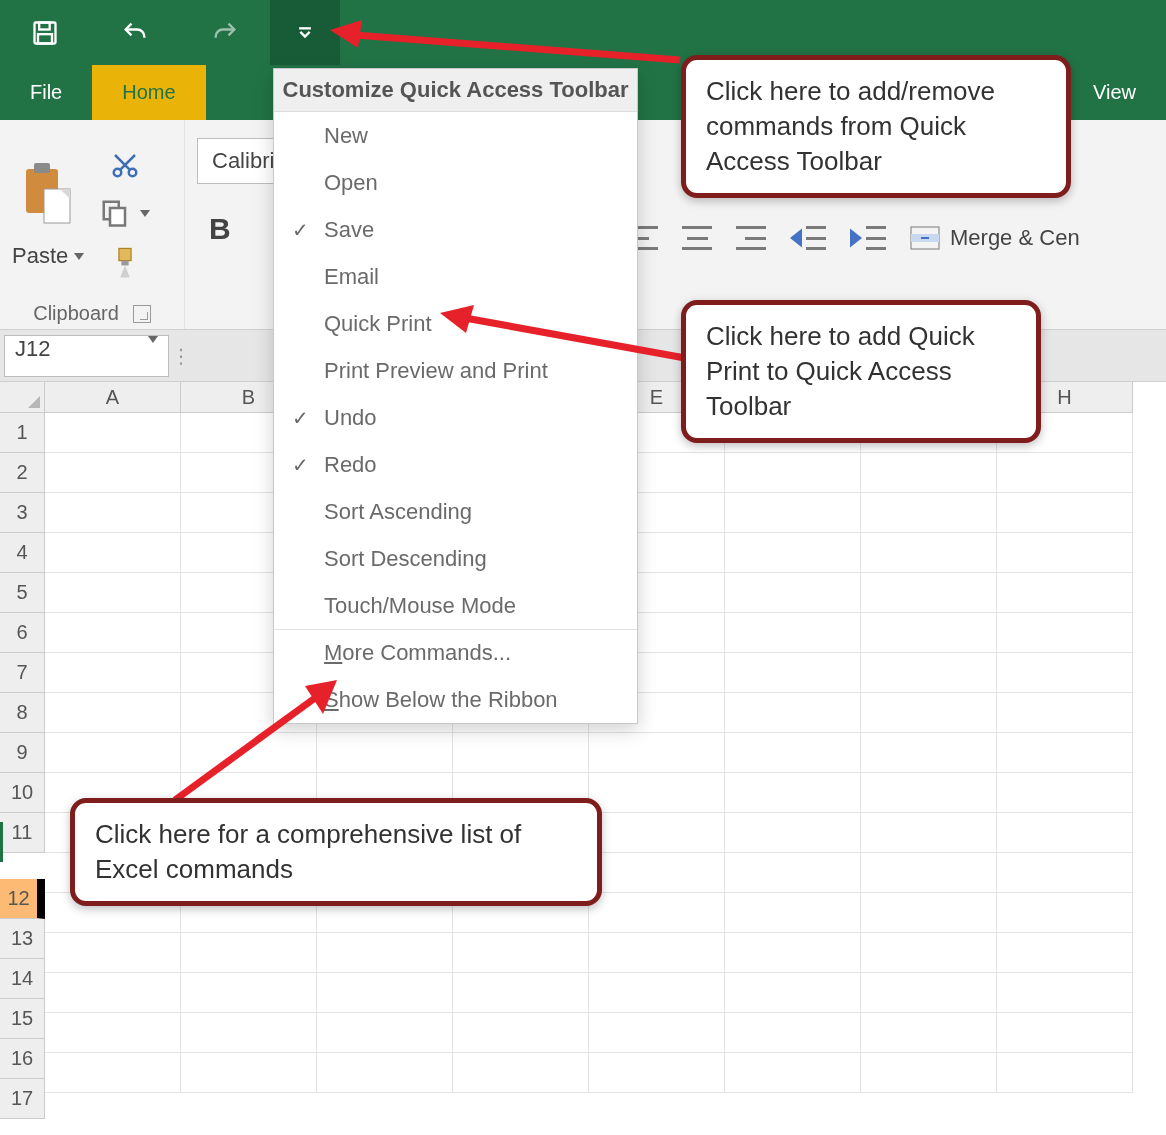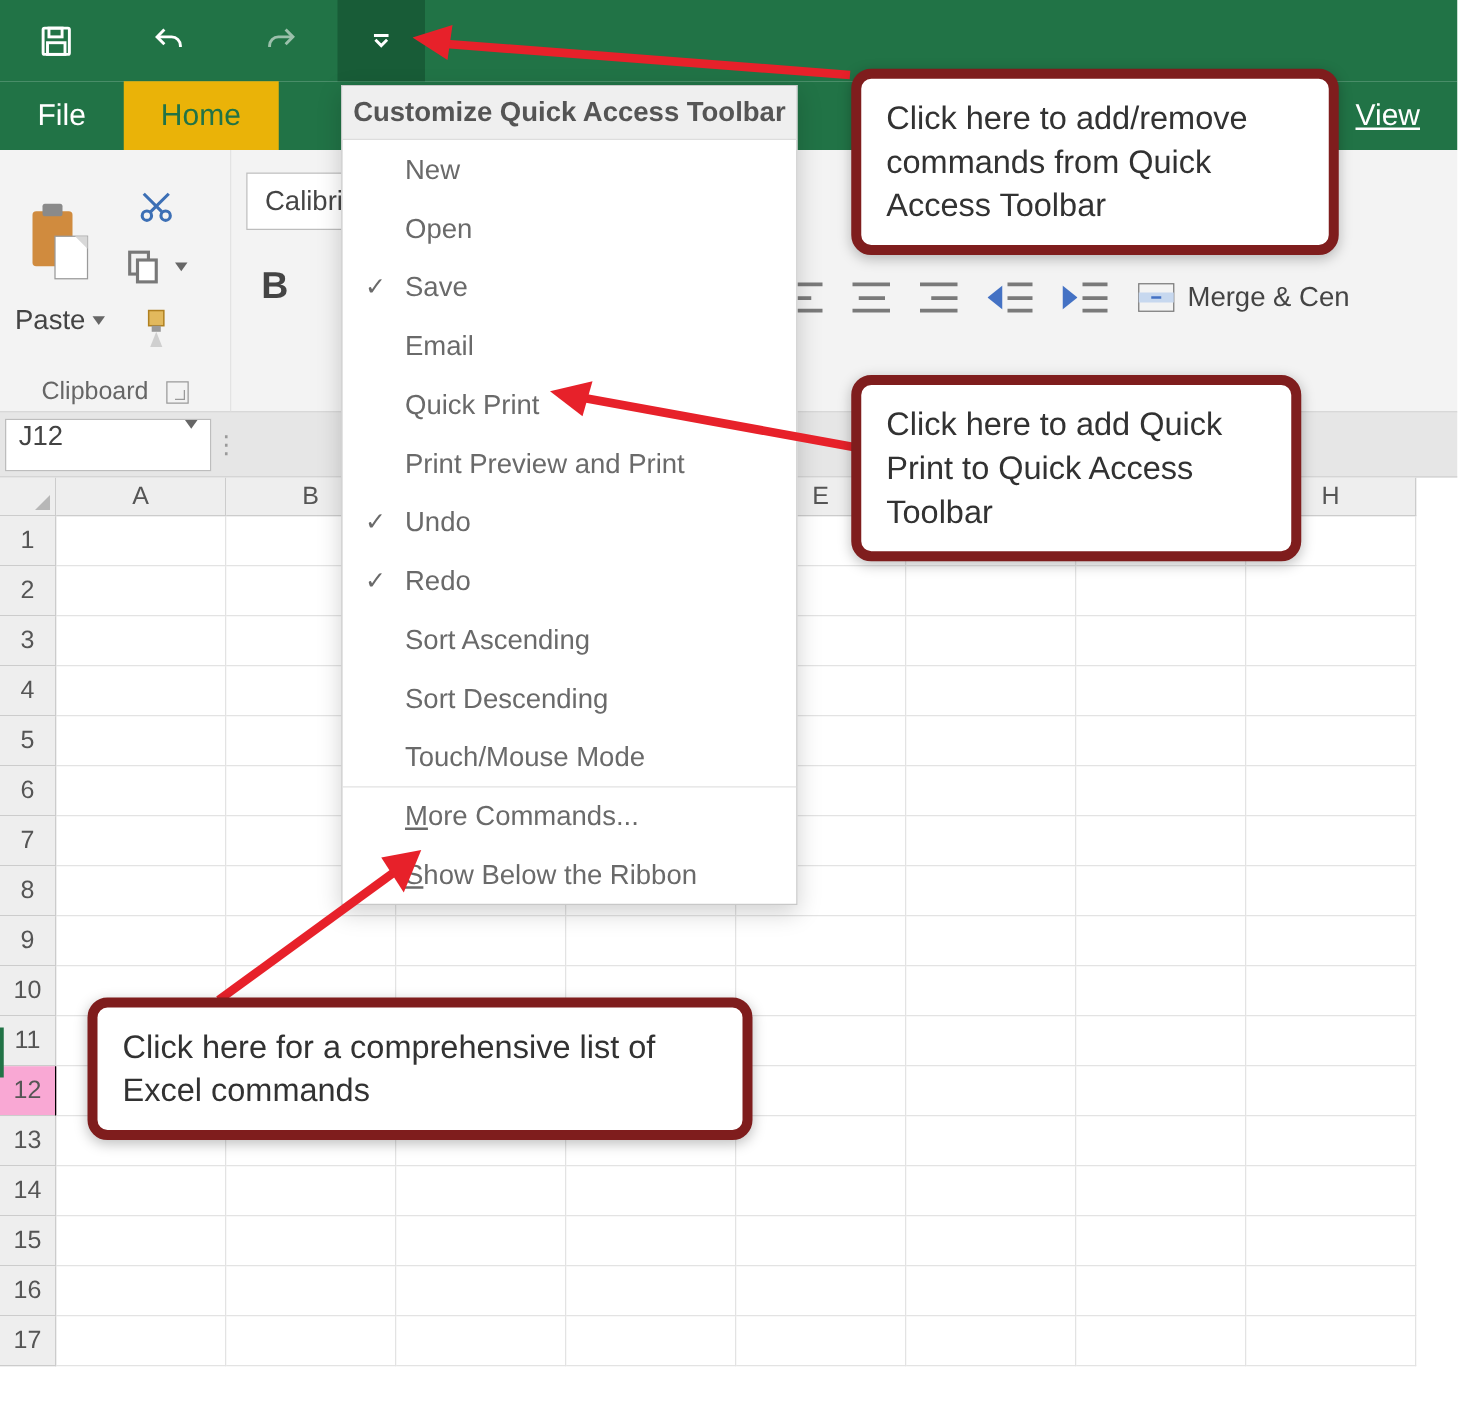--- a/index.html
+++ b/index.html
@@ -9,23 +9,23 @@
   .titlebar { height: 65px; background: #217346; display: flex; align-items: center; }
   .qat { display: flex; align-items: center; height: 100%; }
   .qat-btn { width: 90px; height: 65px; display:flex; align-items:center; justify-content:center; color:#fff; }
   .qat-drop { width:70px; height:65px; background:#185c37; display:flex; align-items:center; justify-content:center; }
   .save-icon svg, .undo-icon svg, .redo-icon svg { width:28px; height:28px; fill:none; stroke:#fff; stroke-width:2; }
   .redo-icon svg { opacity:.55; }
   .qat-drop svg { width:14px; height:14px; stroke:#fff; stroke-width:2; fill:none; }
 
   
   .tabstrip { height:55px; background:#217346; display:flex; align-items:flex-end; }
-  .tab { padding:0 30px; height:55px; display:flex; align-items:center; color:#fff; font-size:24px; }
+  .tab { padding:0 30px; height:55px; display:flex; align-items:center; color:#fff; font-size:20px; }
   .tab.active { background:#eab308; color:#217346; }
-  .tab.right { margin-left:auto;text-decoration:underline; }
+  .tab.right { margin-left:auto; }
 
   
   .ribbon { height:210px; background:#f3f3f3; border-bottom:1px solid #d0d0d0; display:flex; position:relative; }
   .group { padding:8px 12px 0 12px; display:flex; flex-direction:column; height:100%; border-right:1px solid #e3e3e3; }
   .group-row { display:flex; align-items:center; gap:16px; flex:1; }
   .group-label { font-size:20px; color:#666; text-align:center; padding-bottom:4px; display:flex; align-items:center; justify-content:center; gap:14px;}
   .dlaunch { width:18px;height:18px;border:1px solid #9a9a9a;position:relative;}
   .dlaunch::after{content:"";position:absolute;right:2px;bottom:2px;width:7px;height:7px;border-right:1px solid #9a9a9a;border-bottom:1px solid #9a9a9a;}
 
   
@@ -54,36 +54,36 @@
   .dots{width:26px;text-align:center;color:#9a9a9a;font-size:20px;letter-spacing:2px;}
 
   
   .sheet{position:relative;height:753px;overflow:hidden;}
   .selectall{position:absolute;left:0;top:0;width:45px;height:31px;background:#eee;border-right:1px solid #ccc;border-bottom:1px solid #ccc;}
   .selectall::after{content:"";position:absolute;right:4px;bottom:4px;width:0;height:0;border-left:12px solid transparent;border-bottom:12px solid #b7b7b7;}
   .colheads{position:absolute;left:45px;top:0;right:0;height:31px;display:flex;}
   .colhead{flex:0 0 136px;background:#eee;border-right:1px solid #ccc;border-bottom:1px solid #ccc;display:flex;align-items:center;justify-content:center;font-size:20px;color:#555;}
   .rowheads{position:absolute;left:0;top:31px;width:45px;}
   .rowhead{height:40px;background:#eee;border-right:1px solid #ccc;border-bottom:1px solid #ccc;display:flex;align-items:center;justify-content:center;font-size:20px;color:#555;}
-  .rowhead.active{background:#f9a8d4;border-right:1px solid #000000;}
+  .rowhead.active{background:#fdba74;border-right:8px solid #000000;margin-top:26px;}
   .cells{position:absolute;left:45px;top:31px;right:0;}
   .row{display:flex;height:40px;}
   .cell{flex:0 0 136px;border-right:1px solid #e3e3e3;border-bottom:1px solid #e3e3e3;}
   .active-marker{position:absolute;left:0;top:440px;width:45px;height:40px;border-left:3px solid #217346;}
 
   
   .qat-menu{position:absolute;left:273px;top:68px;width:365px;background:#fff;border:1px solid #c8c8c8;box-shadow:0 6px 18px rgba(0,0,0,.18);z-index:30;}
   .qat-title{background:#efefef;padding:8px 0;text-align:center;font-size:22px;font-weight:600;color:#555;border-bottom:1px solid #ddd;}
   .qat-item{display:flex;align-items:center;height:47px;padding:0 18px 0 50px;font-size:22px;color:#6a6a6a;position:relative;}
   .qat-item.sep{border-top:1px solid #e2e2e2;}
   .qat-check::before{content:"✓";position:absolute;left:18px;color:#6a6a6a;font-size:20px;}
   .qat-item .ul{text-decoration:underline;}
 
   
-  .callout{position:absolute;background:#fff;border:8px solid #7f1d1d;border-radius:16px;padding:14px 20px;font-size:26px;color:#323232;line-height:1.35;z-index:40;box-shadow:0 3px 10px rgba(0,0,0,.25);}
+  .callout{position:absolute;background:#fff;border:5px solid #7f1d1d;border-radius:16px;padding:14px 20px;font-size:26px;color:#323232;line-height:1.35;z-index:40;box-shadow:0 3px 10px rgba(0,0,0,.25);}
   .arrow{position:absolute;z-index:39;}
 </style>
 </head>
 <body>
 
 <div class="titlebar">
   <div class="qat">
     <div class="qat-btn save-icon">
       <svg viewBox="0 0 24 24">
           <rect x="3" y="3" width="18" height="18" rx="1"></rect>

